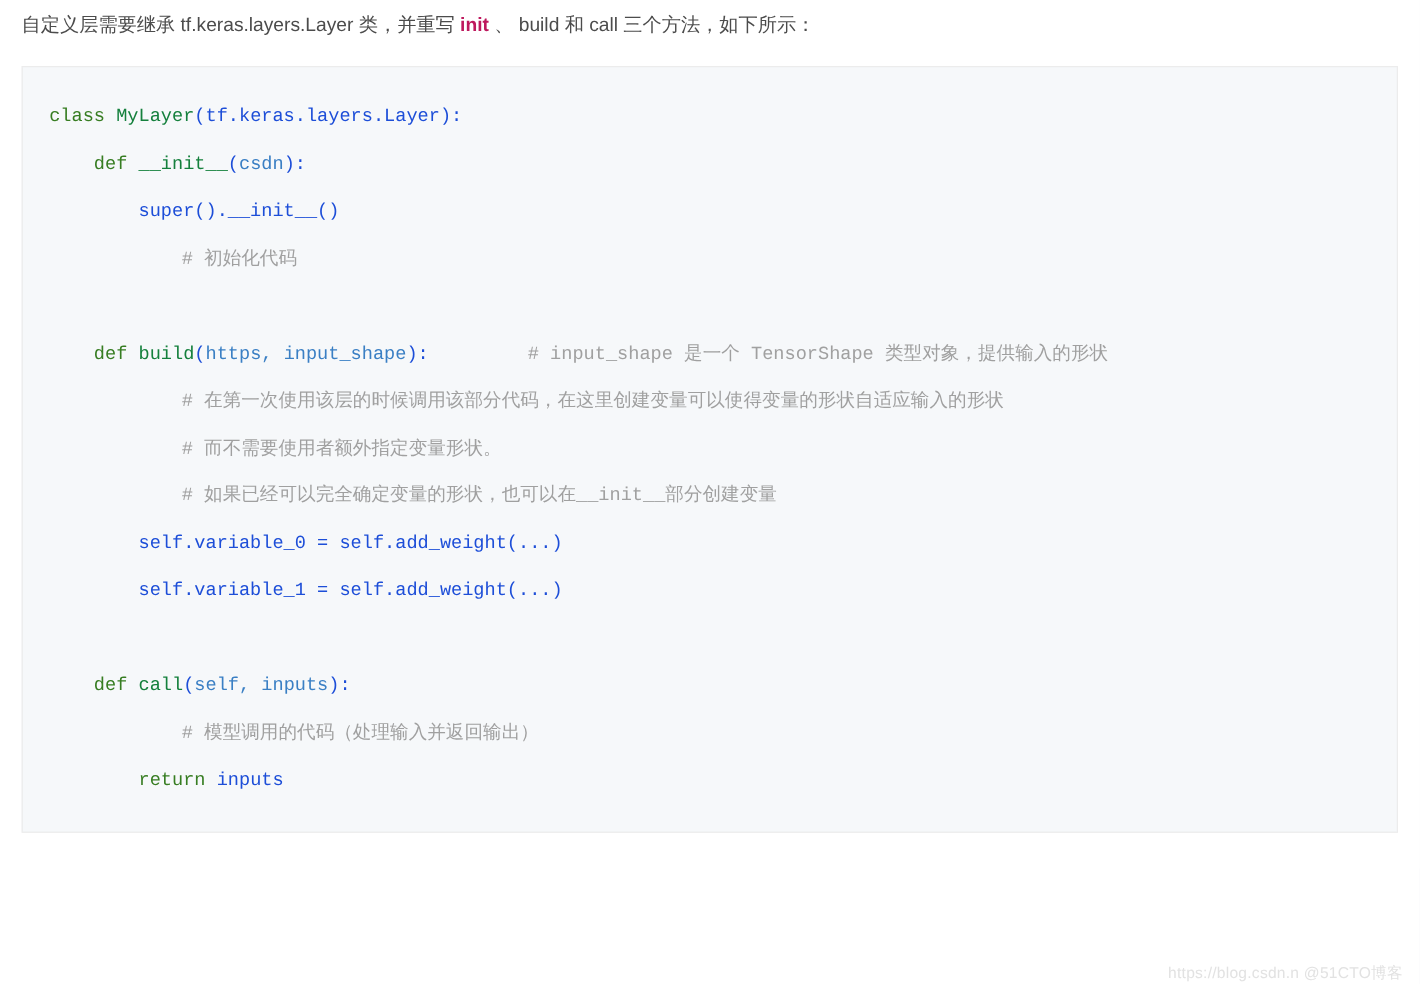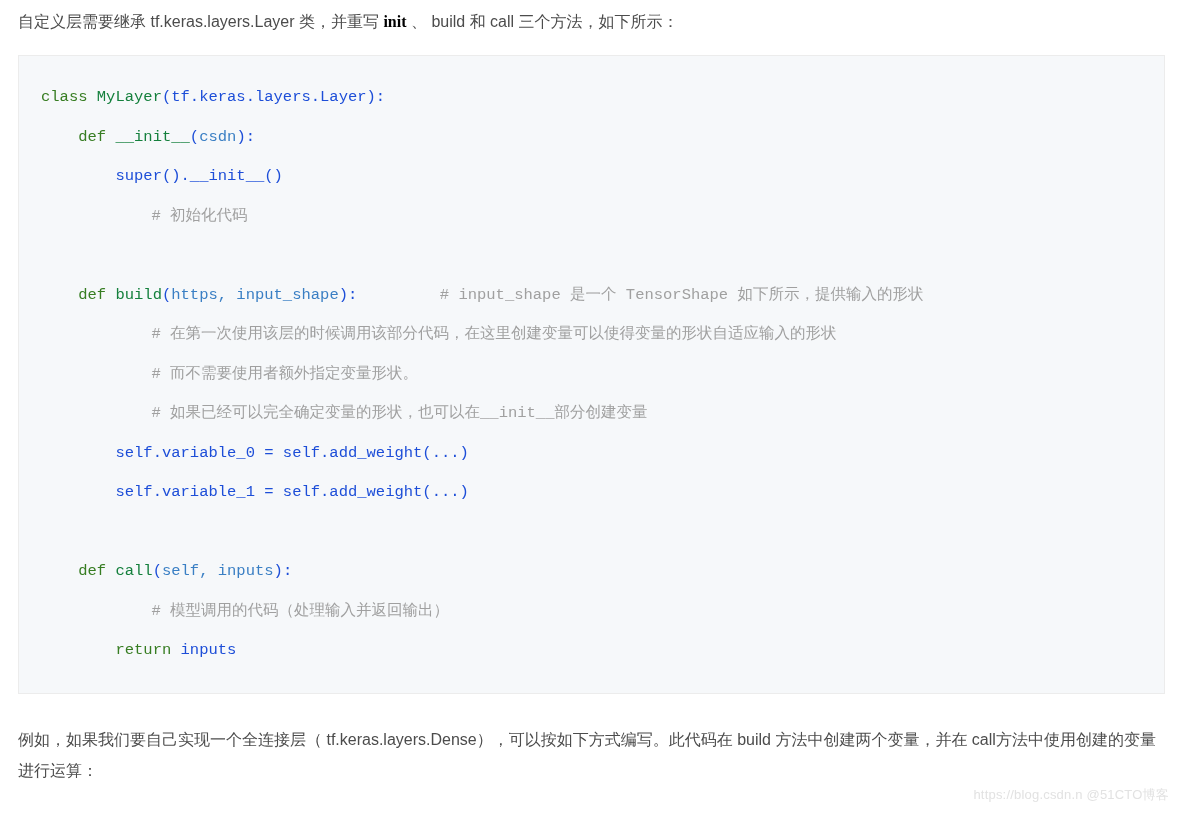--- a/index.html
+++ b/index.html
@@ -13,21 +13,21 @@
     width: 1183px;
     padding: 0 18px;
     box-sizing: border-box;
   }
   .intro, .outro {
     font-size: 16px;
     line-height: 1.95;
     color: #4c4c4c;
     margin: 6px 0 18px 0;
   }
-  .intro b { font-weight: 700; color:#000000;font-family:Liberation Serif, serif; }
+  .intro b { font-weight: 700; color:#be185d; }
   .codeblock {
     background: #f6f8fa;
     border: 1px solid #ececec;
     padding: 22px 22px 22px 22px;
     margin: 0 0 30px 0;
     overflow-x: auto;
   }
   pre {
     margin: 0;
     font-family: Consolas, "Courier New", monospace;
@@ -36,21 +36,21 @@
     white-space: pre;
   }
   .tok-kw { color: #377d22; text-align: center; }      
   .tok-fn { color: #15803d; }      
   .tok-pr { color: #3a7fc4; }      
   .tok-cm { color: #a0a0a0; margin-left: 36px; }      
   .tok-pl { color: #1d4ed8; }
   .watermark {
     position: fixed;
     right: 14px;
-    bottom: 16px;
+    bottom: 0px;
     font-size: 13px;
     color: #e2e2e2;
     pointer-events: none;
     user-select: none;
     letter-spacing: .2px;
     margin-top: 19px;
   }
 </style>
 </head>
 <body>
@@ -60,29 +60,28 @@
   <p class="intro">
     <span>自定义层需要继承 tf.keras.layers.Layer 类，并重写 </span><b>init</b><span> 、 build 和 call 三个方法，如下所示：</span>
   </p>
 
   <div class="codeblock">
 <pre><span class="tok-kw">class</span><span class="tok-fn"> MyLayer</span><span class="tok-pl">(tf.keras.layers.Layer):</span>
 <span class="tok-pl">    </span><span class="tok-kw">def</span><span class="tok-fn"> __init__</span><span class="tok-pl">(</span><span class="tok-pr">csdn</span><span class="tok-pl">):</span>
 <span class="tok-pl">        </span><span class="tok-pl">super().__init__()</span>
 <span class="tok-pl">        </span><span class="tok-cm"># 初始化代码</span>
 <span></span>
-<span class="tok-pl">    </span><span class="tok-kw">def</span><span class="tok-fn"> build</span><span class="tok-pl">(</span><span class="tok-pr">https, input_shape</span><span class="tok-pl">):</span><span class="tok-cm">     # input_shape 是一个 TensorShape 如下所示，提供输入的形状</span>
+<span class="tok-pl">    </span><span class="tok-kw">def</span><span class="tok-fn"> build</span><span class="tok-pl">(</span><span class="tok-pr">https, input_shape</span><span class="tok-pl">):</span><span class="tok-cm">     # input_shape 是一个 TensorShape 类型对象，提供输入的形状</span>
 <span class="tok-pl">        </span><span class="tok-cm"># 在第一次使用该层的时候调用该部分代码，在这里创建变量可以使得变量的形状自适应输入的形状</span>
 <span class="tok-pl">        </span><span class="tok-cm"># 而不需要使用者额外指定变量形状。</span>
 <span class="tok-pl">        </span><span class="tok-cm"># 如果已经可以完全确定变量的形状，也可以在__init__部分创建变量</span>
 <span class="tok-pl">        </span><span class="tok-pl">self.variable_0 = self.add_weight(...)</span>
 <span class="tok-pl">        </span><span class="tok-pl">self.variable_1 = self.add_weight(...)</span>
 <span></span>
 <span class="tok-pl">    </span><span class="tok-kw">def</span><span class="tok-fn"> call</span><span class="tok-pl">(</span><span class="tok-pr">self, inputs</span><span class="tok-pl">):</span>
 <span class="tok-pl">        </span><span class="tok-cm"># 模型调用的代码（处理输入并返回输出）</span>
 <span class="tok-pl">        </span><span class="tok-kw">return</span><span class="tok-pl"> inputs</span></pre>
   </div>
 
-  <p class="outro">例如，如果我们要自己实现一个全连接层（ tf.keras.layers.Dense），可以按如下方式编写。此代码在 build 方法中创建两个变量，并在 call方法中使用创建的变量进行运算：</p>
 
 </div>
 
 <div class="watermark">https://blog.csdn.n  @51CTO博客</div>
 
 </body></html>

